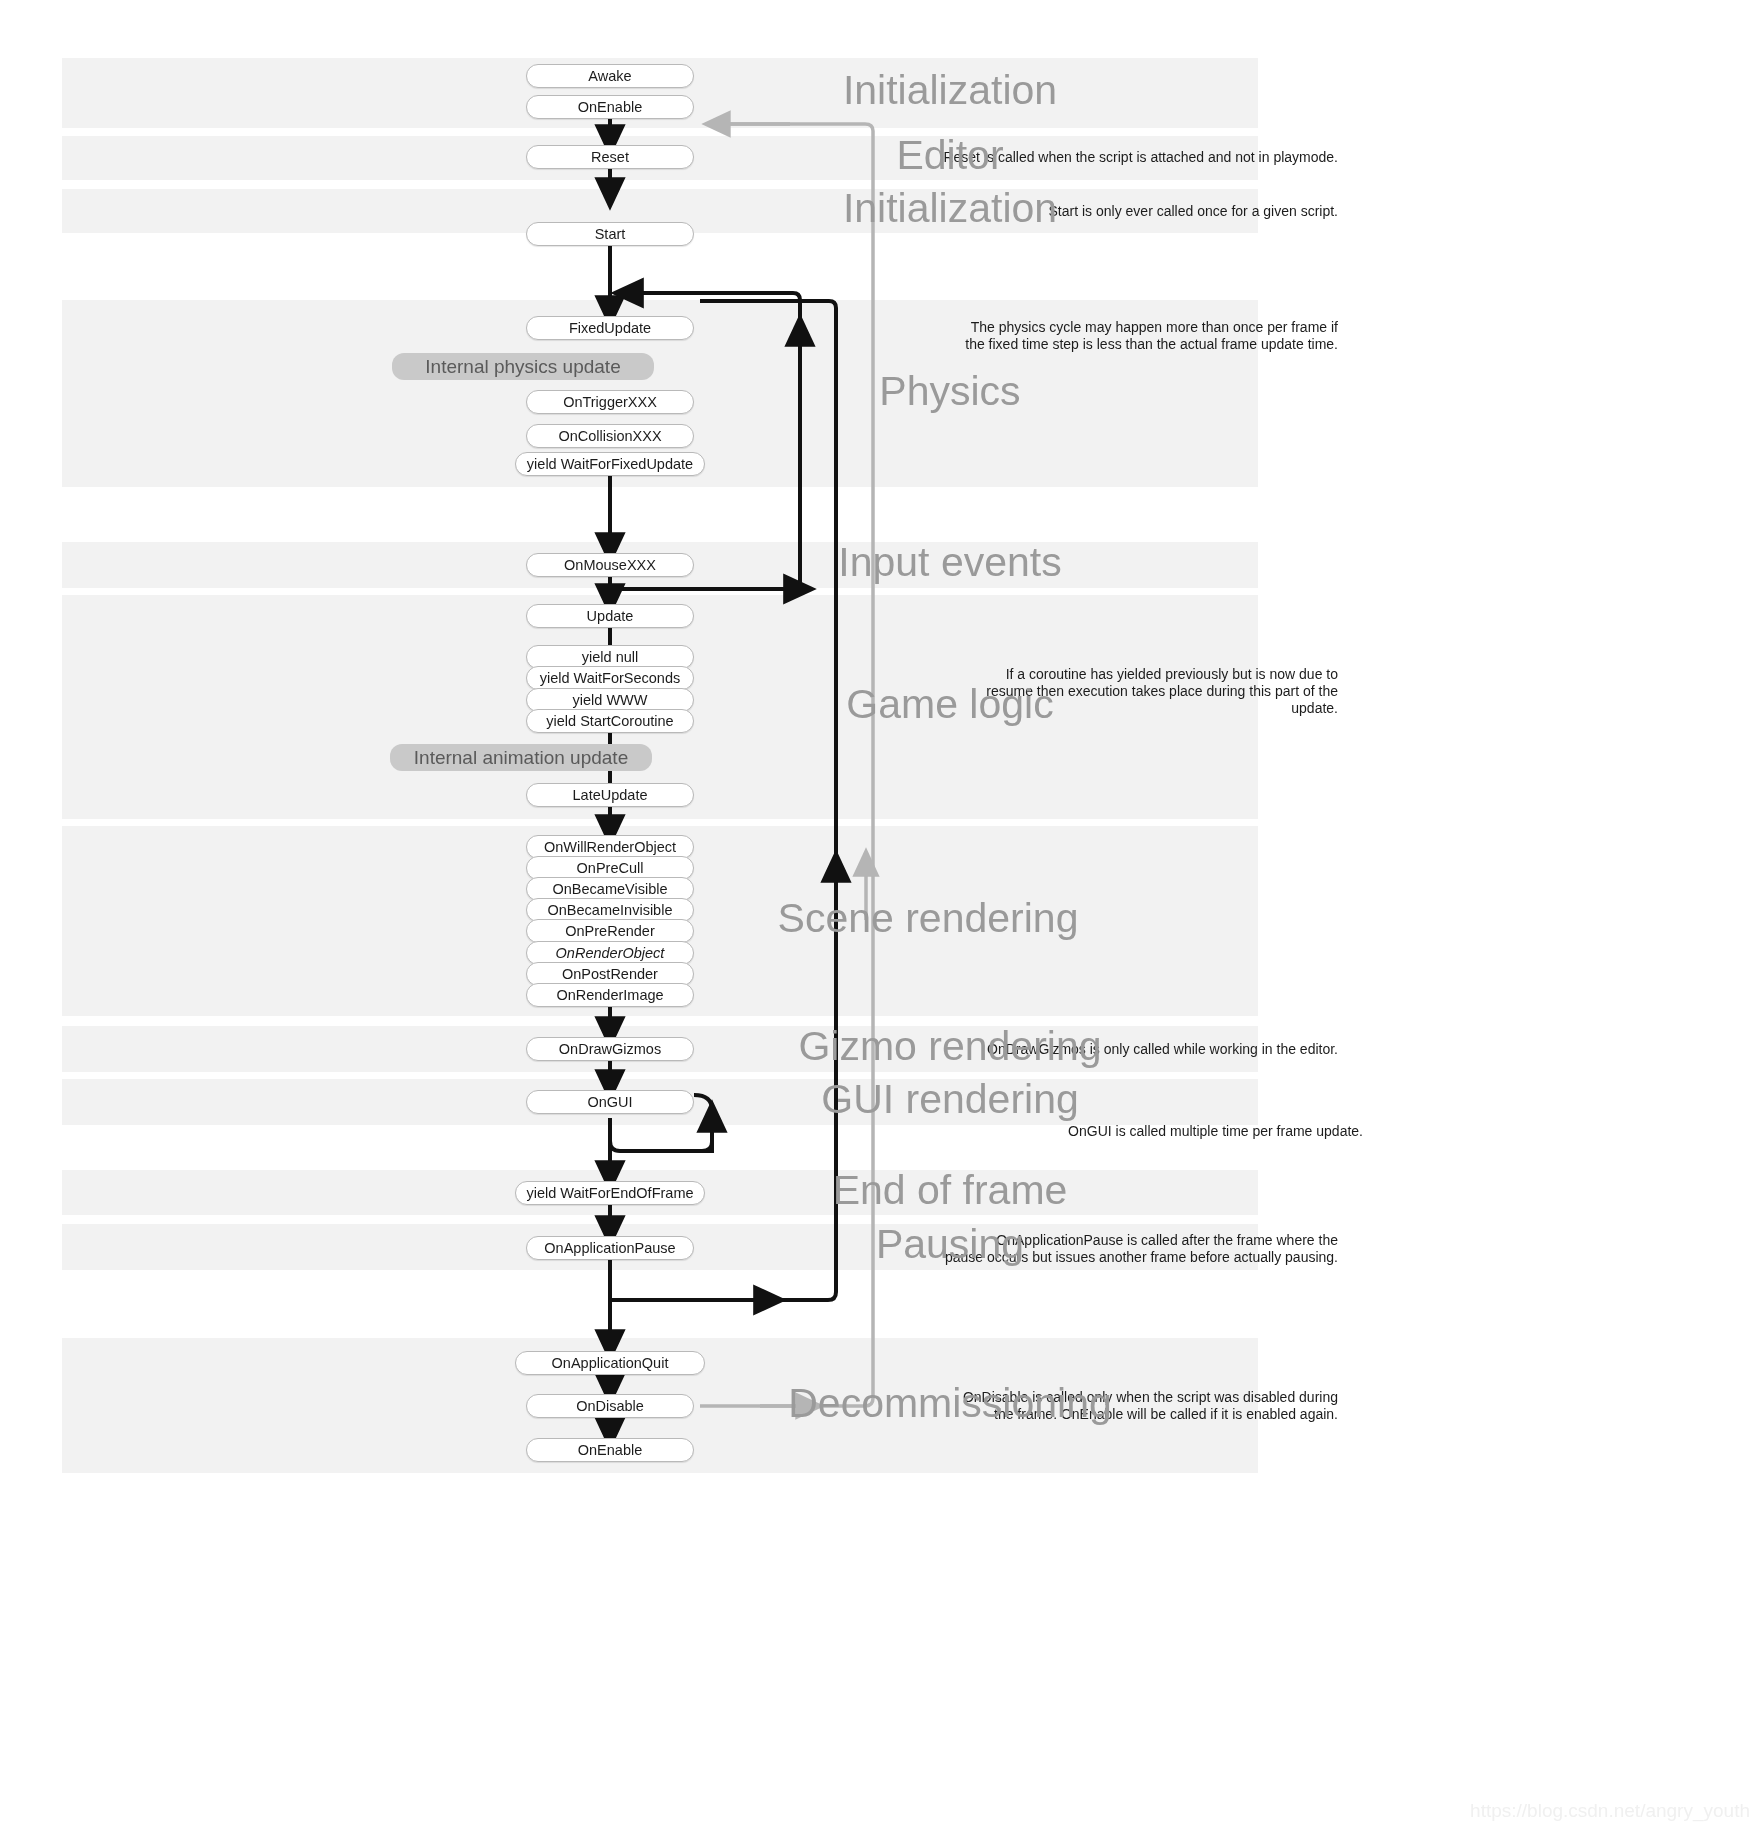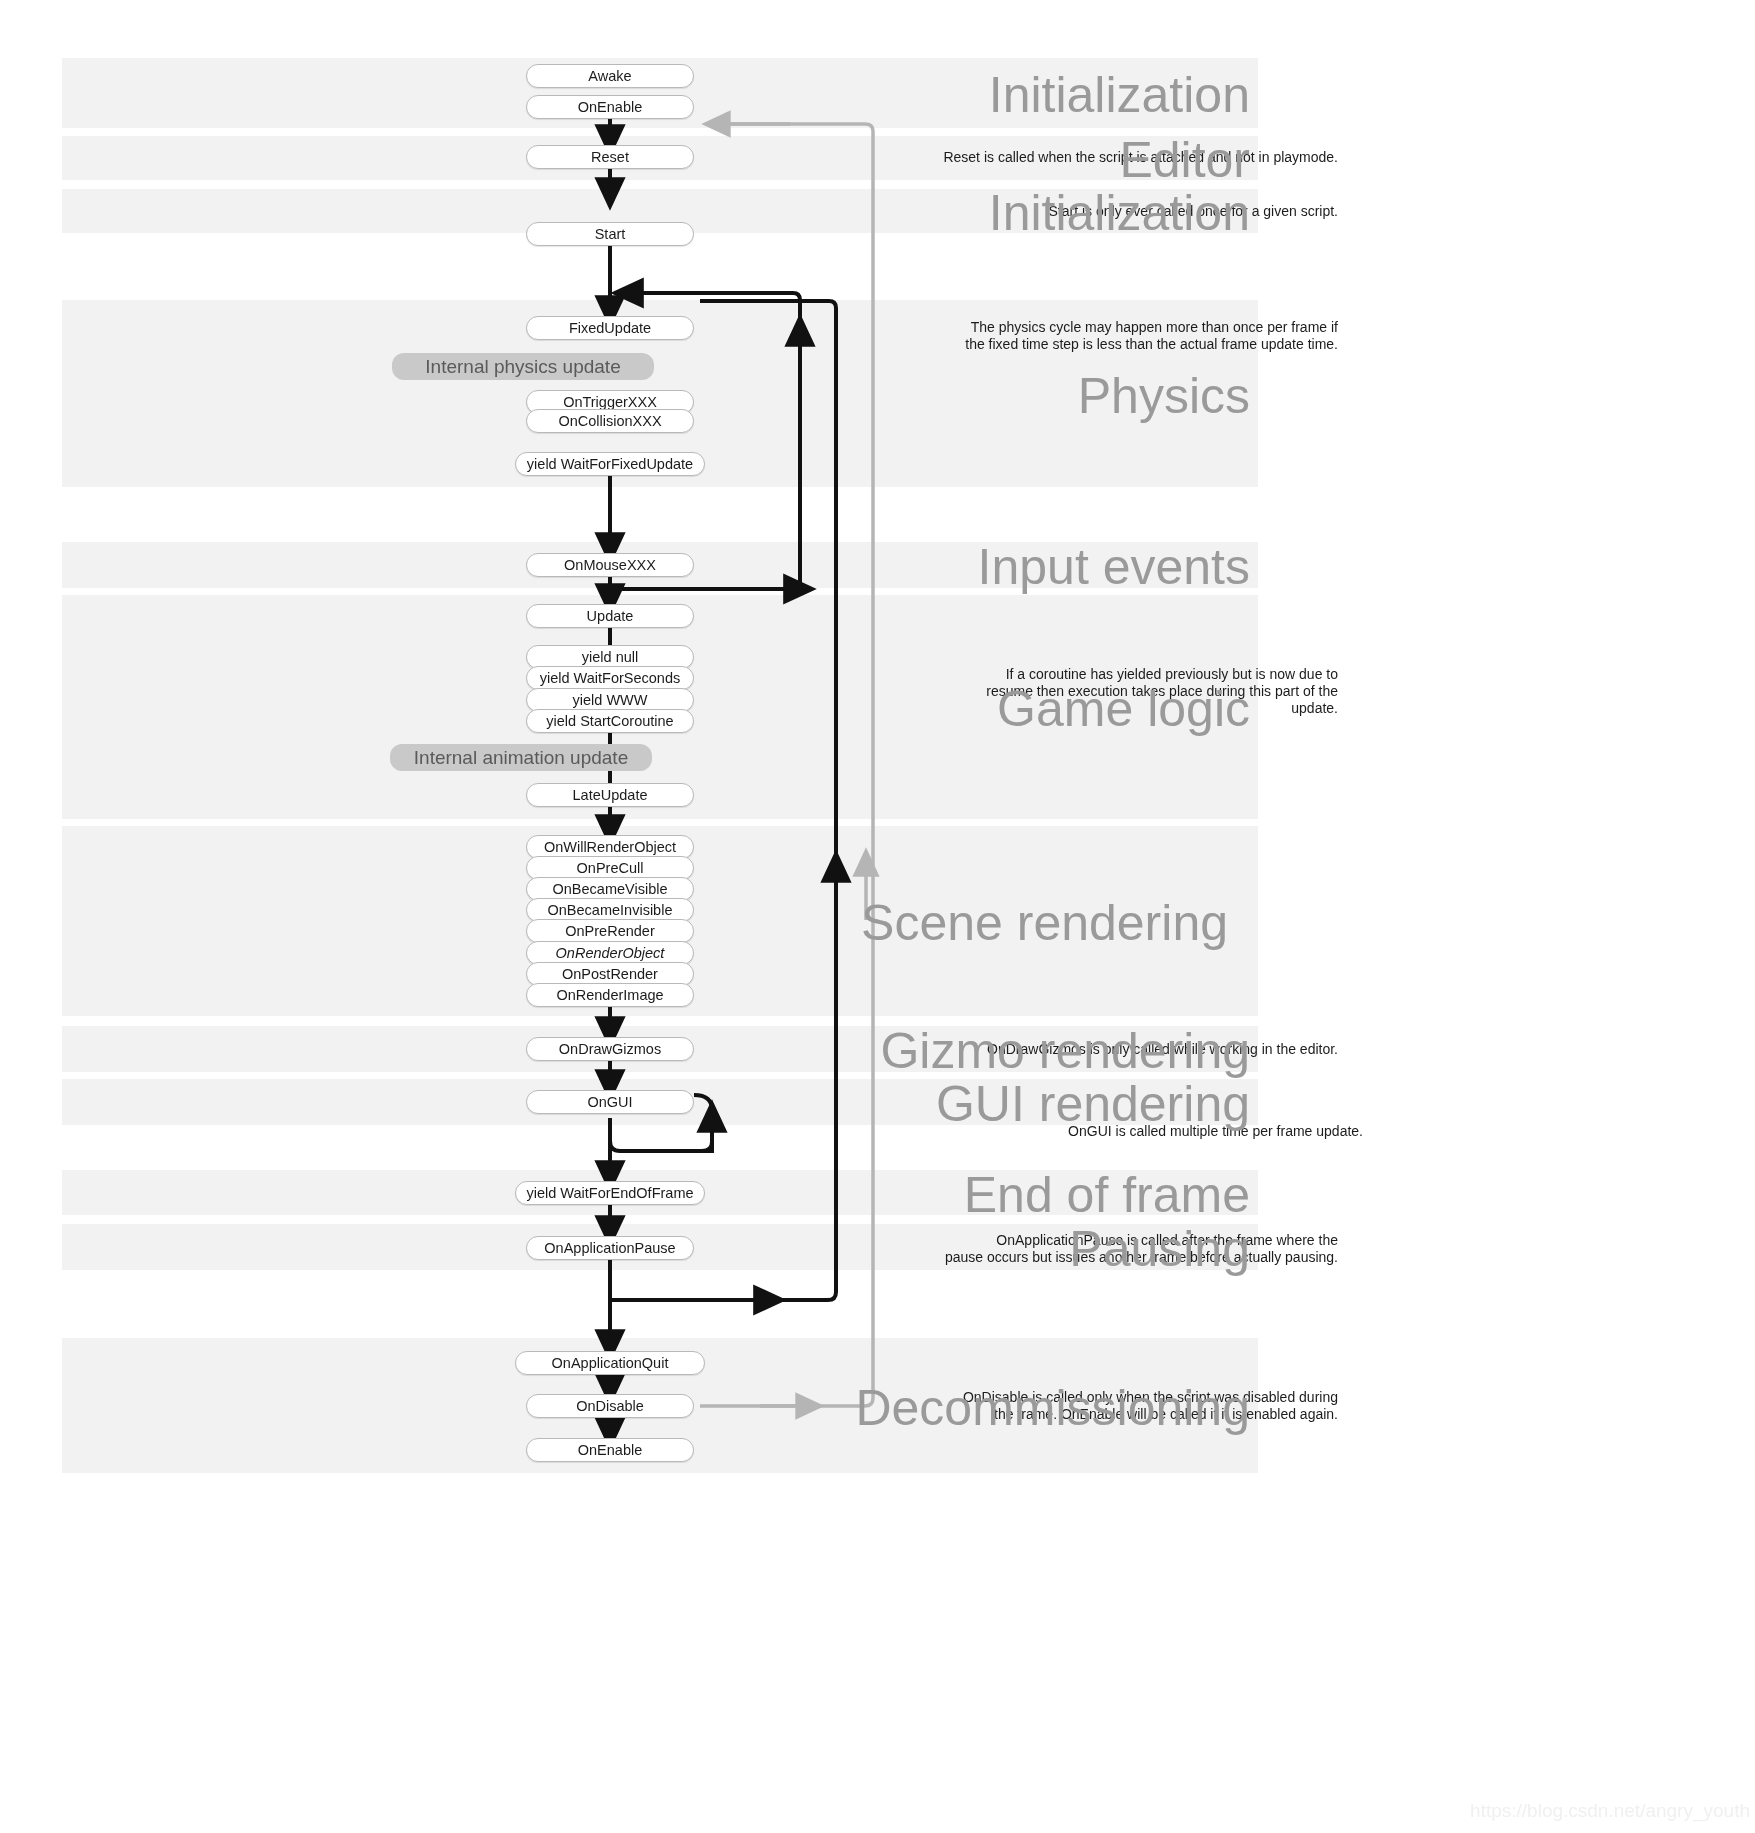--- a/index.html
+++ b/index.html
@@ -2,22 +2,22 @@
 <html><head>
 <meta charset="utf-8">
 <title>Unity Script Lifecycle Flowchart</title>
 <style>
   html,body{margin:0;padding:0;background:#ffffff;}
   body{font-family:"Liberation Sans", sans-serif;}
   #stage{position:relative;width:1755px;height:1833px;background:#ffffff;overflow:hidden;}
 
   
   .band{position:absolute;background:#f2f2f2;}
-  .band-label{position:absolute;color:#9a9a9a;font-size:50px;line-height:1;
-              white-space:nowrap;text-align:right;}
+  .band-label{position:absolute;color:#9a9a9a;font-size:41px;line-height:1;
+              white-space:nowrap;text-align:center;}
 
   
   .node{position:absolute;box-sizing:border-box;background:#ffffff;
         border:1.6px solid #b9b9b9;border-radius:13px;height:24px;
         display:flex;align-items:center;justify-content:center;
         font-size:14.5px;color:#1c1c1c;white-space:nowrap;
         box-shadow:0 1px 1px rgba(0,0,0,0.10);}
 
   
   .pill{position:absolute;box-sizing:border-box;background:#c9c9c9;
@@ -129,21 +129,21 @@
       <div class="pill" style="left: 392px; top: 353px; width: 262px;">Internal physics update</div>
       <div class="pill" style="left: 390px; top: 744px; width: 262px;">Internal animation update</div>
     </div>
   <div id="nodes-layer">
       <div class="node" style="width: 168px; left: 526px; top: 64px; text-align: center;">Awake</div>
       <div class="node" style="width: 168px; left: 526px; top: 95px;">OnEnable</div>
       <div class="node" style="width: 168px; left: 526px; top: 145px;">Reset</div>
       <div class="node" style="width: 168px; left: 526px; top: 198px; margin-top: 24px;">Start</div>
       <div class="node" style="width: 168px; left: 526px; top: 316px;">FixedUpdate</div>
       <div class="node" style="width: 168px; left: 526px; top: 390px;">OnTriggerXXX</div>
-      <div class="node" style="width: 168px; left: 526px; top: 409px; text-align: center;">OnCollisionXXX</div>
+      <div class="node" style="width: 168px; left: 526px; top: 424px; text-align: center;">OnCollisionXXX</div>
       <div class="node" style="width: 190px; left: 515px; top: 452px;">yield WaitForFixedUpdate</div>
       <div class="node" style="width: 168px; left: 526px; top: 553px;">OnMouseXXX</div>
       <div class="node" style="width: 168px; left: 526px; top: 604px;">Update</div>
       <div class="node" style="width: 168px; left: 526px; top: 645px;">yield null</div>
       <div class="node" style="width: 168px; left: 526px; top: 666px;">yield WaitForSeconds</div>
       <div class="node" style="width: 168px; left: 526px; top: 688px;">yield WWW</div>
       <div class="node" style="width: 168px; left: 526px; top: 709px;">yield StartCoroutine</div>
       <div class="node" style="width: 168px; left: 526px; top: 783px;">LateUpdate</div>
       <div class="node" style="width: 168px; left: 526px; top: 835px;">OnWillRenderObject</div>
       <div class="node" style="width: 168px; left: 526px; top: 856px;">OnPreCull</div>

